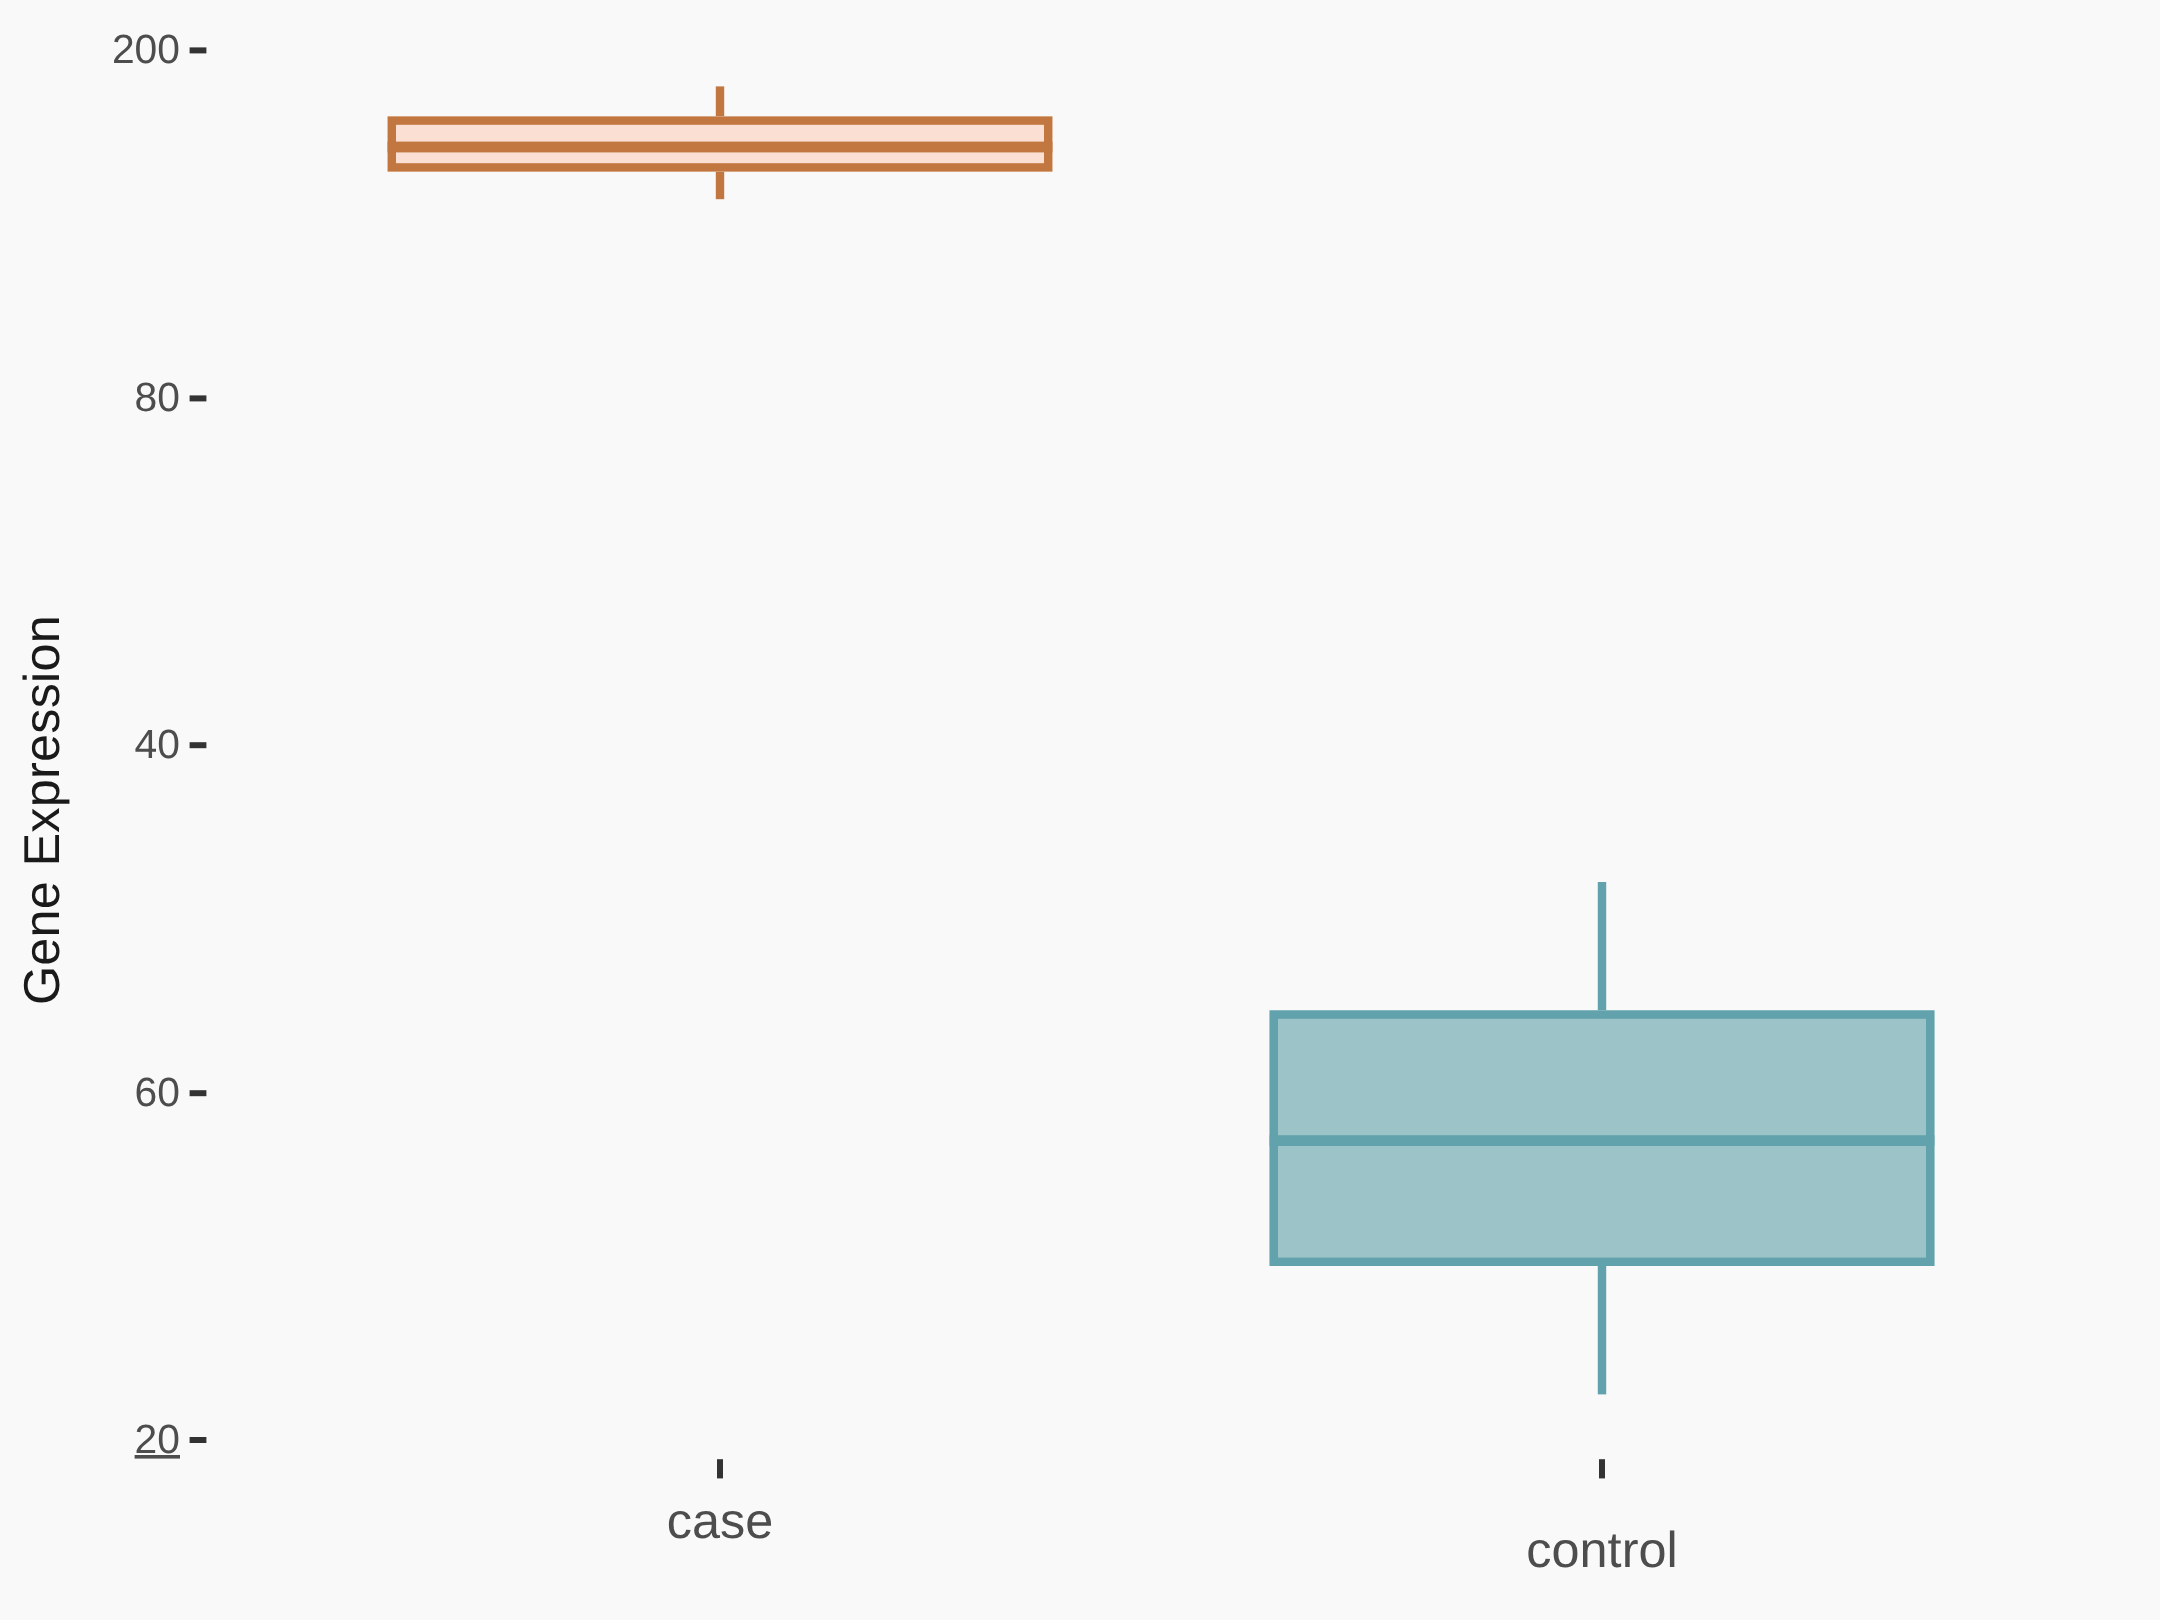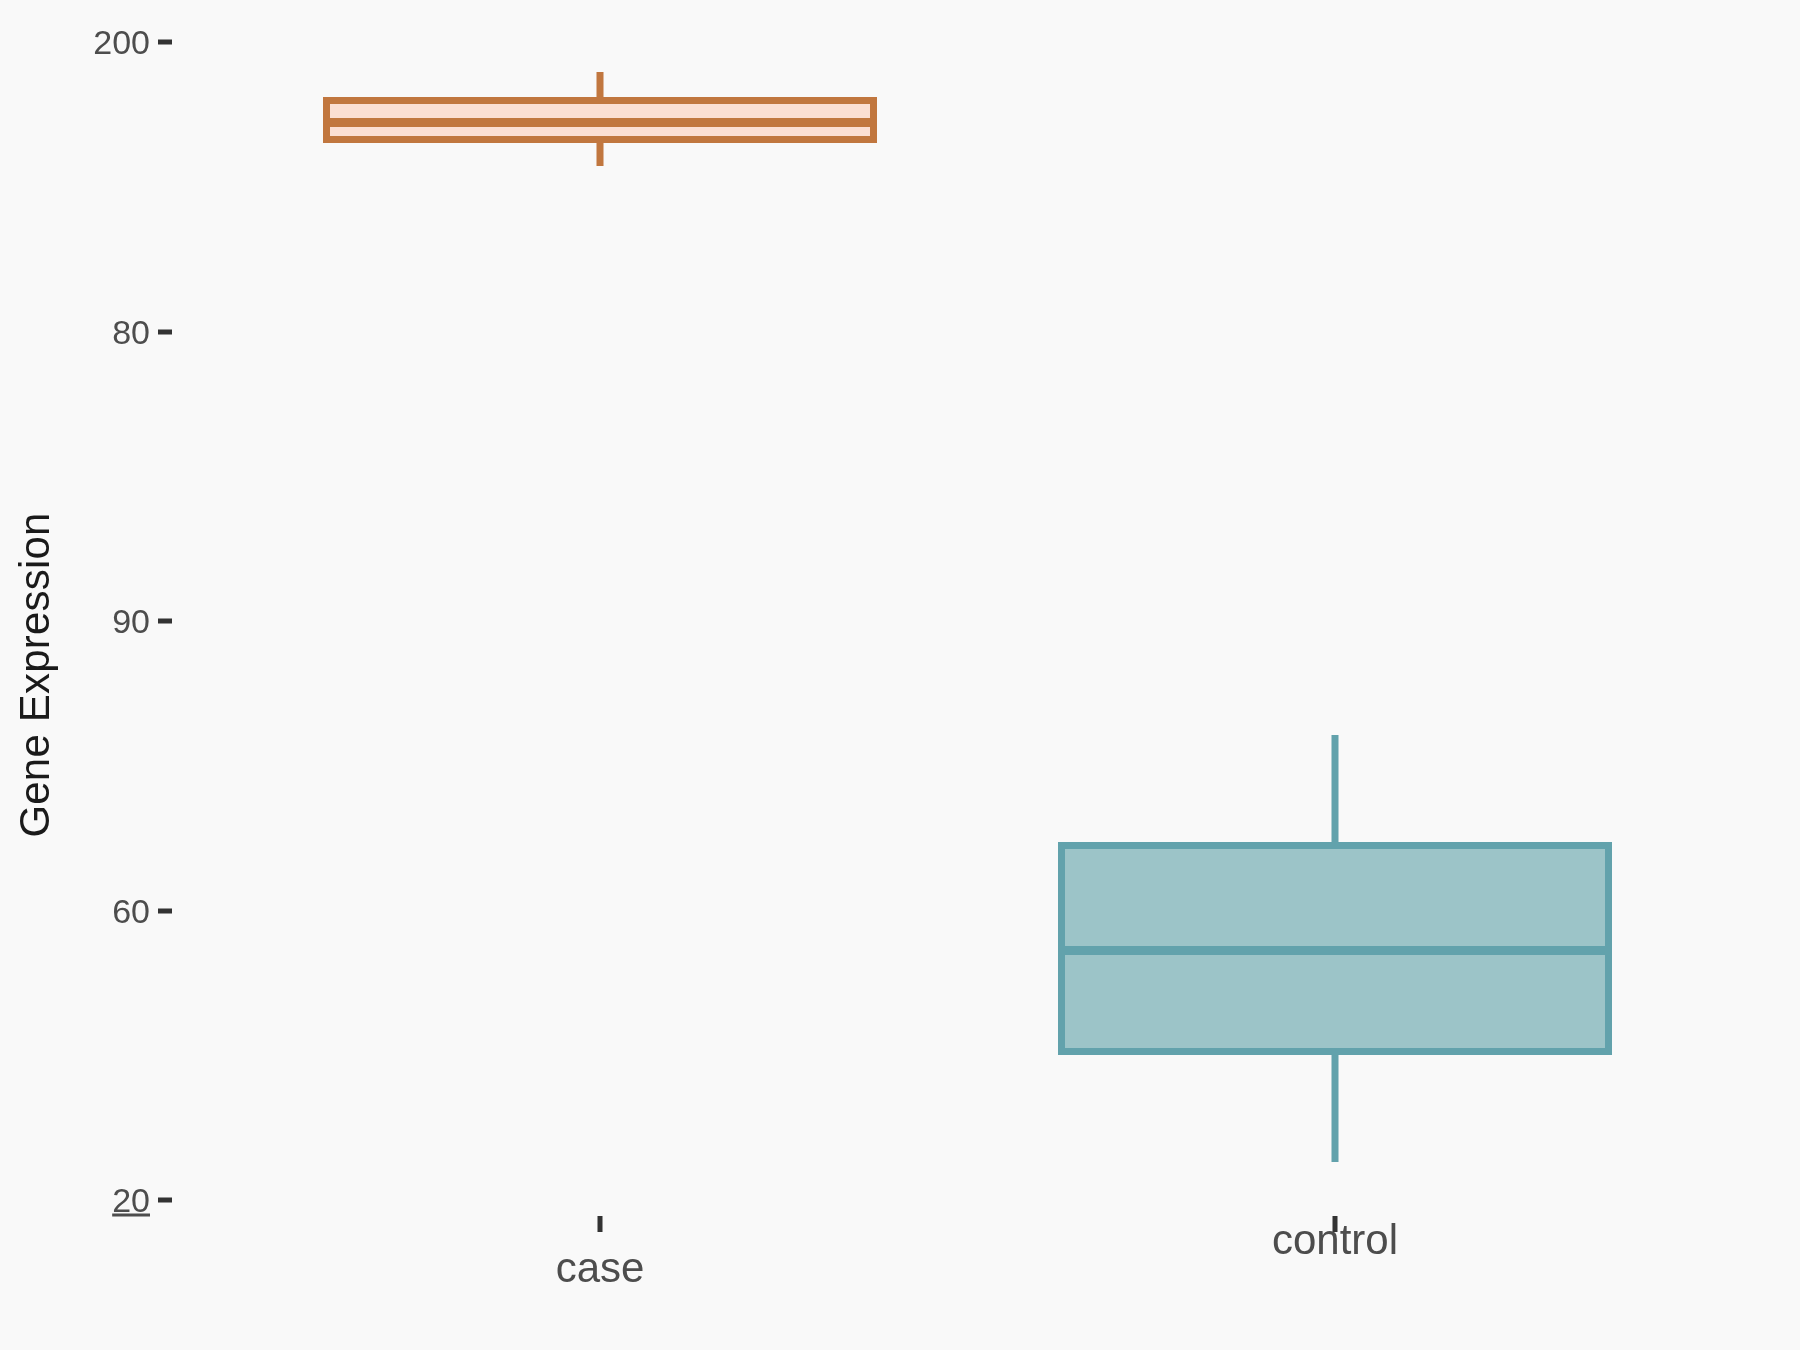--- a/index.html
+++ b/index.html
@@ -89,21 +89,21 @@
 <div id="plot-root">
   <div class="panel"></div>
 
   <div class="axis-title-y">Gene Expression</div>
 
   <div id="y-axis">
       <div class="y-tick-label" style="top: 42px; right: 1650px;">200</div>
       <div class="y-tick-mark" style="top: 42px; left: 158px;"></div>
       <div class="y-tick-label" style="top: 331.5px; right: 1650px;">80</div>
       <div class="y-tick-mark" style="top: 331.5px; left: 158px;"></div>
-      <div class="y-tick-label" style="top: 621px; right: 1650px;">90</div>
+      <div class="y-tick-label" style="top: 621px; right: 1650px;">40</div>
       <div class="y-tick-mark" style="top: 621px; left: 158px;"></div>
       <div class="y-tick-label" style="top: 910.5px; right: 1650px;">60</div>
       <div class="y-tick-mark" style="top: 910.5px; left: 158px;"></div>
       <div class="y-tick-label" style="top: 1200px; right: 1650px; text-decoration: underline;">20</div>
       <div class="y-tick-mark" style="top: 1200px; left: 158px;"></div>
     </div>
 
   <div id="boxes-layer">
       <div>
         <div class="whisker" style="left: 600px; top: 72.3975px; height: 24.6075px; width: 7px; background: rgb(193, 119, 63);"></div>
@@ -116,15 +116,15 @@
         <div class="whisker" style="left: 1335px; top: 1055.25px; height: 107.115px; width: 7px; background: rgb(98, 162, 172);"></div>
         <div class="box-rect" style="left: 1058px; top: 842.467px; width: 554px; height: 212.782px; background: rgb(156, 196, 200); border: 7px solid rgb(98, 162, 172);"></div>
         <div class="median-line" style="left: 1058px; top: 945.582px; width: 554px; height: 9px; background: rgb(98, 162, 172);"></div>
       </div>
     </div>
 
   <div id="x-axis">
       <div class="x-tick-mark" style="left: 600px; top: 1216px;"></div>
       <div class="x-tick-label" style="left: 600px; top: 1244px;">case</div>
       <div class="x-tick-mark" style="left: 1335px; top: 1216px;"></div>
-      <div class="x-tick-label" style="left: 1335px; top: 1216px;">control</div>
+      <div class="x-tick-label" style="left: 1335px; top: 1268px;">control</div>
     </div>
 </div>
 
 </body></html>

